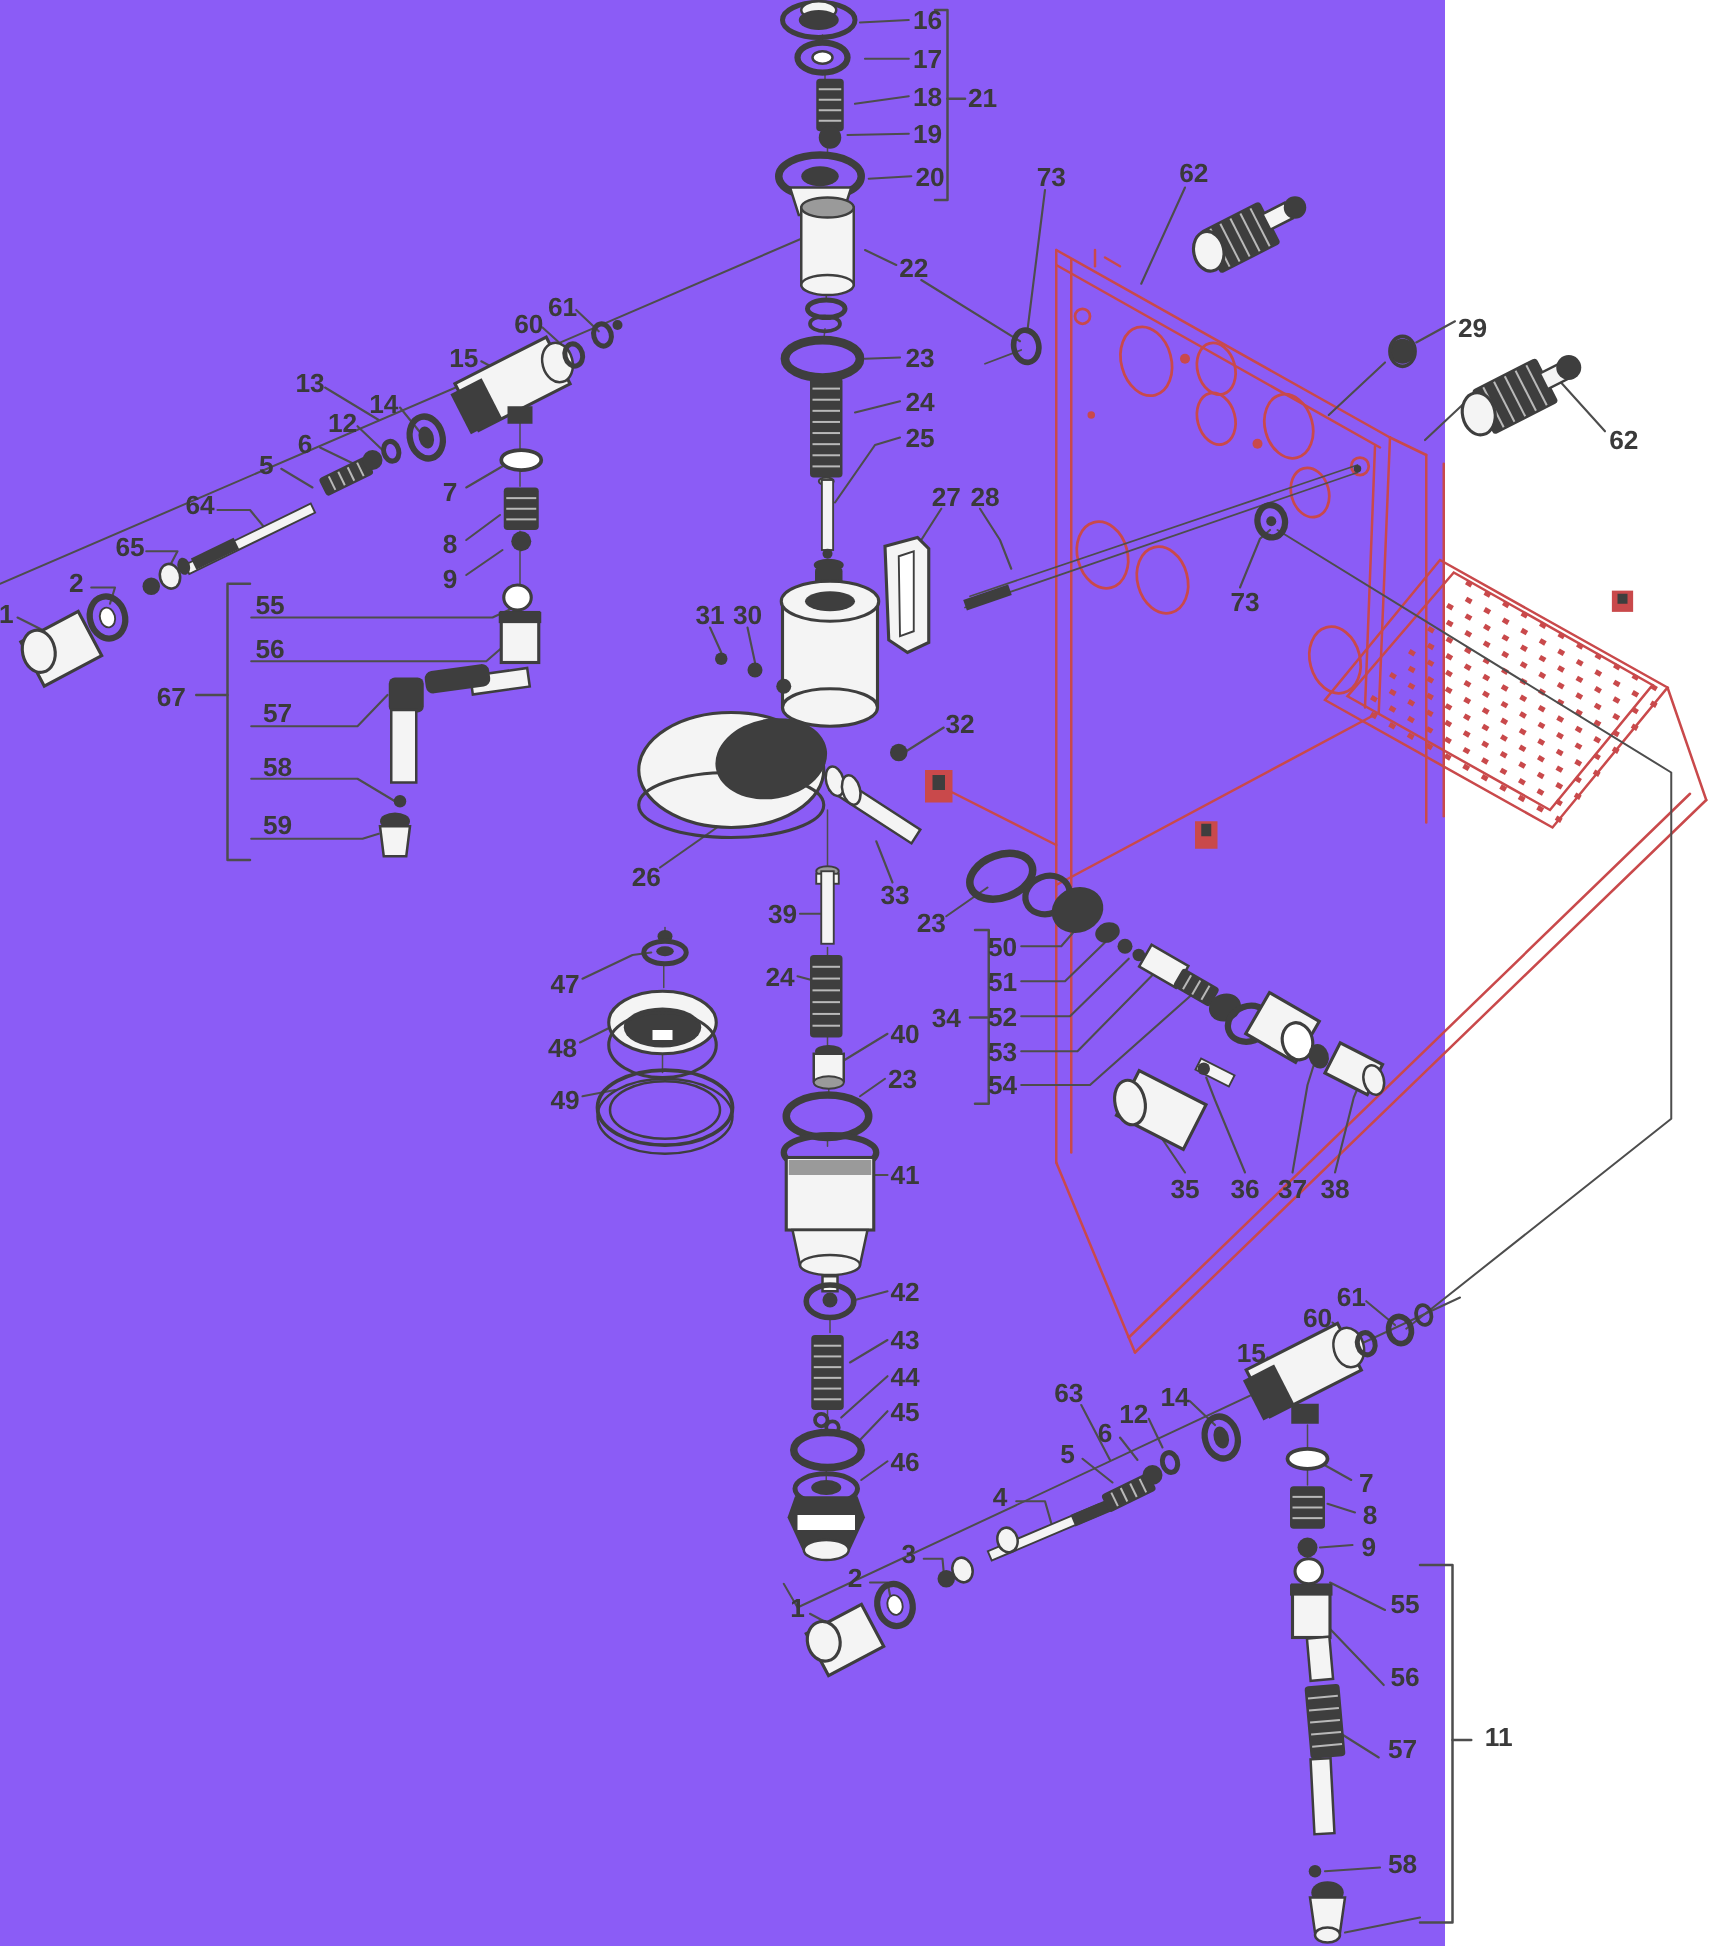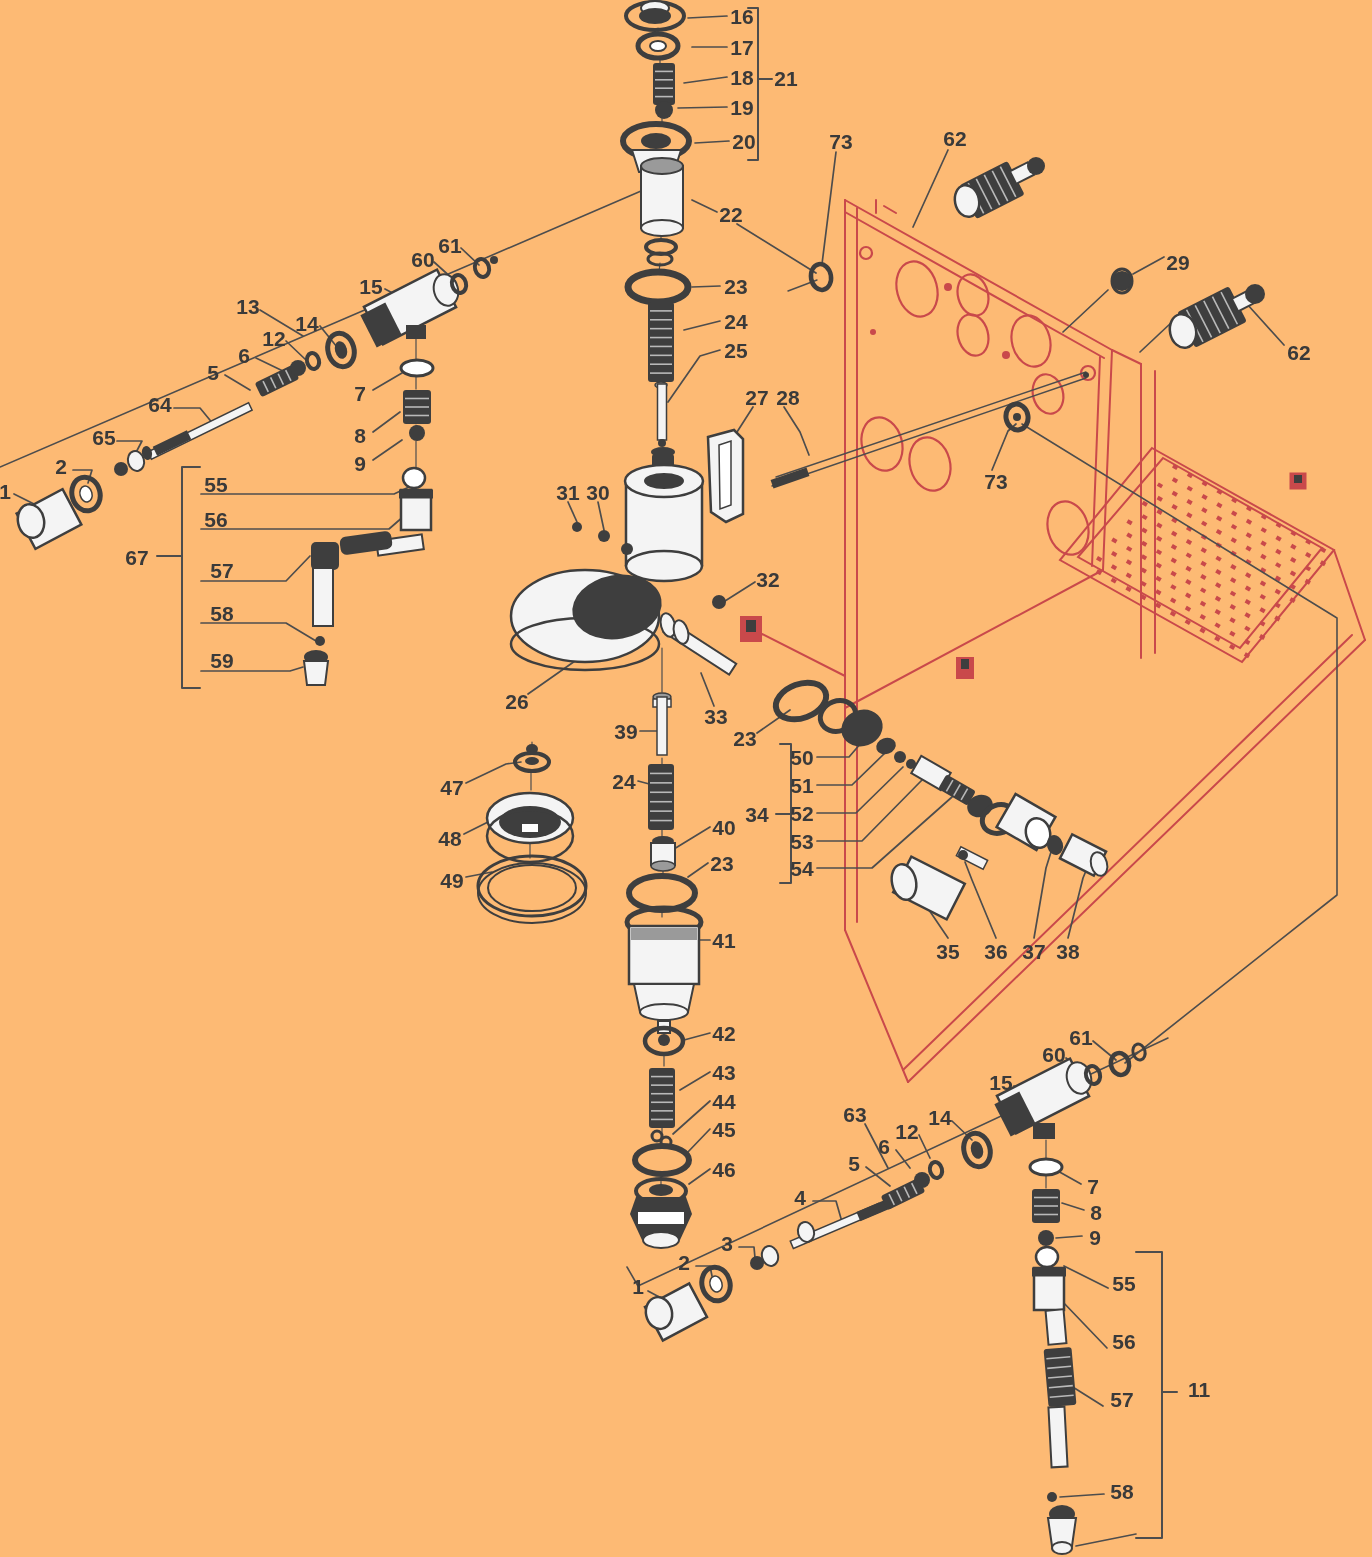--- a/index.html
+++ b/index.html
@@ -1,17 +1,17 @@
 <!DOCTYPE html>
 <html><head>
 <meta charset="utf-8">
 <style>
   html,body{margin:0;padding:0;background:#ffffff;}
   body{font-family:"Liberation Sans",sans-serif;}
-  #stage{width:1372px;height:1557px;position:relative;background:#fdba74;}
+  #stage{width:1156px;height:1557px;position:relative;background:#8b5cf6;}
   svg{display:block;}
   text{font-family:"Liberation Sans","DejaVu Sans",sans-serif;}
 </style>
 </head>
 <body>
 
 <div id="stage">
   <svg id="diagram-svg" width="1372" height="1557" xmlns="http://www.w3.org/2000/svg" viewBox="0 0 1372 1557">
       <polyline points="845,200 1112,350" fill="none" stroke="#c9494b" stroke-width="2" stroke-linecap="round"></polyline>
       <polyline points="845,212 1104,358" fill="none" stroke="#c9494b" stroke-width="2" stroke-linecap="round"></polyline>

